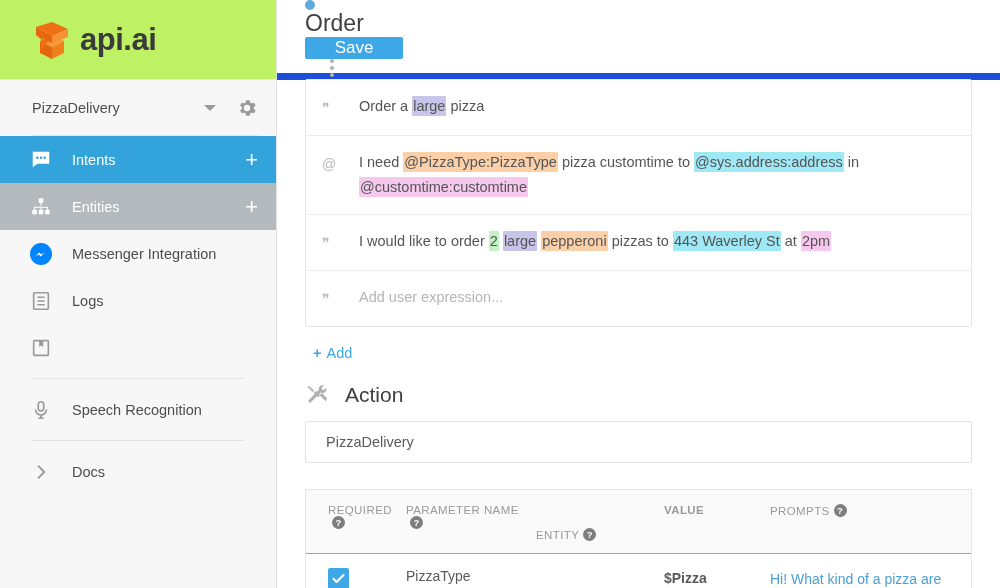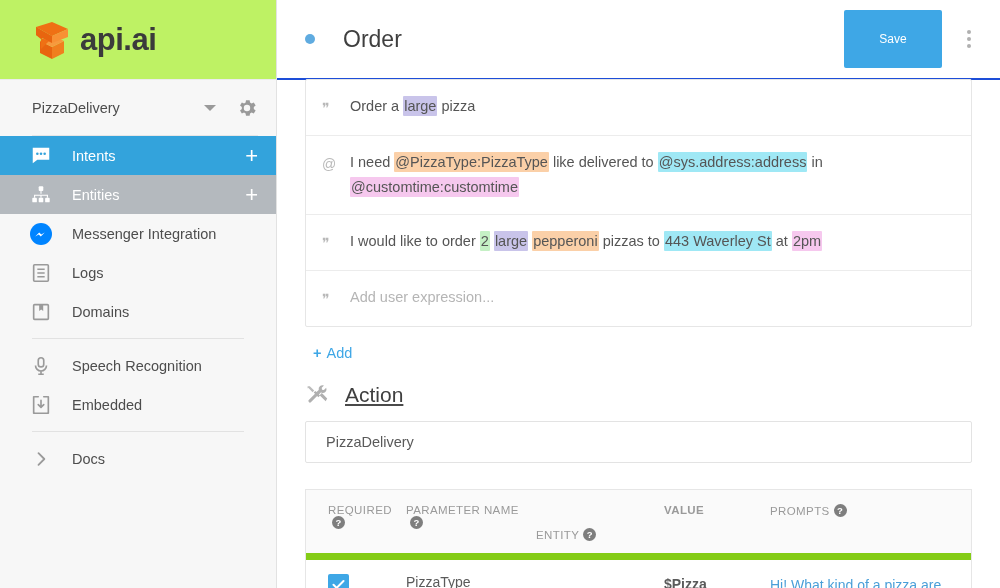--- a/index.html
+++ b/index.html
@@ -31,81 +31,81 @@
   }
   .project-name { font-size:14.5px; color:#4d4d4d; flex:1; }
   .caret-down {
     width:0; height:0; border-left:6px solid transparent; border-right:6px solid transparent;
     border-top:6px solid #9a9a9a; margin-right:20px; cursor:pointer;
   }
   .gear-icon { width:22px; height:22px; cursor:pointer; }
   .project-divider { height:1px; background:#e6e6e6; margin:0 18px 0 32px; }
 
   .nav-item {
-    height:39px; display:flex; align-items:center; padding:0 18px 0 28px;
+    height:47px; display:flex; align-items:center; padding:0 18px 0 28px;
     font-size:14.5px; color:#4d4d4d; cursor:pointer;
   }
   .nav-item .ico { width:26px; height:26px; margin-right:18px; flex:0 0 26px;
                    display:flex; align-items:center; justify-content:center; }
   .nav-item .lbl { flex:1; }
   .nav-item .plus { font-size:22px; line-height:1; font-weight:300; }
   .nav-item.active-blue { background:#33a3dc; color:#ffffff; }
   .nav-item.active-gray { background:#b4b9be; color:#ffffff; }
   .nav-sep { height:1px; background:#e2e2e2; margin:7px 32px 7px 32px; }
 
   
   #main { flex:1; height:588px; background:#ffffff; position:relative; overflow:hidden; }
   .topbar {
-    height:80px; display:flex; align-items:center; padding:0 18px 0 28px;
-    border-bottom:2px solid #1d4ed8; background:#fff;
+    height:80px; display:flex; padding:0 18px 0 28px;
+    border-bottom:7px solid #1d4ed8; background:#fff;flex-direction:column;
   }
   .intent-dot { width:10px; height:10px; border-radius:50%; background:#5fabe0; margin-right:28px; flex:0 0 10px; }
   .intent-title { font-size:23px; color:#3f3f3f; flex:1; }
   .save-btn {
     background:#3ea7e6; color:#fff; border:none; border-radius:2px;
-    width:98px; height:58px; font-size:12px; cursor:pointer;
+    width:98px; height:58px; font-size:17px; cursor:pointer;
     font-family:"Liberation Sans", sans-serif;
   }
   .kebab { width:26px; display:flex; flex-direction:column; align-items:center;
            justify-content:center; gap:3px; cursor:pointer; margin-left:14px; }
   .kebab i { display:block; width:4px; height:4px; border-radius:50%; background:#b0b0b0; }
 
   .content { padding:0 28px 0 28px; }
 
   
   .expr-card { border:1px solid #e6e6e6; border-radius:2px; margin-top:-1px; background:#fff; }
   .expr-row { display:flex; padding:14px 16px; border-bottom:1px solid #ececec;
               font-size:14.5px; line-height:25px; color:#555; cursor:text; }
   .expr-row:last-child { border-bottom:none; }
   .expr-ico { width:28px; flex:0 0 28px; color:#b9b9b9; font-size:14px; padding-top:2px; }
-  .expr-text { flex:1; }
+  .expr-text { flex:1;margin-left:9px; }
   .expr-placeholder { color:#b5b5b5; }
 
   .hl { border-radius:1px; padding:2px 1px; }
   .hl-purple { background:#c9c4ea; }
   .hl-orange { background:#fbd0a8; }
   .hl-cyan   { background:#9fe8f5; }
   .hl-pink   { background:#f6c8ee; }
   .hl-green  { background:#c5f0c5; }
 
   .add-link { color:#3ea7e6; font-size:14.5px; padding:18px 0 4px 8px; cursor:pointer; display:inline-block; }
   .add-link .p { font-weight:bold; margin-right:5px; }
 
-  .section-head { display:flex; align-items:flex-start; padding:18px 0 14px 0;text-decoration:underline; }
+  .section-head { display:flex; align-items:flex-start; padding:18px 0 14px 0; }
   .section-head .sico { width:24px; height:24px; margin-right:16px; flex:0 0 24px; }
   .section-head .stitle { font-size:21px; color:#3f3f3f; }
 
   .action-input {
     border:1px solid #e3e3e3; border-radius:2px; height:42px;
     display:flex; align-items:center; padding:0 20px; font-size:14.5px; color:#5a5a5a;
     background:#fff; cursor:text;
   }
 
   .param-table { border:1px solid #e6e6e6; border-top:none; margin-top:26px; background:#fff; }
-  .pt-head { display:flex; background:#fafafa; border-bottom:7px solid #84cc16;
+  .pt-head { display:flex; background:#fafafa; border-bottom:1px solid #84cc16;
              border-top:1px solid #e6e6e6; padding:14px 0 12px 0; }
   .pt-head > div { font-size:11.5px; letter-spacing:0.4px; color:#9a9a9a; padding-right:10px; }
   .pt-row { display:flex; padding:14px 0; min-height:88px; }
   .pt-row > div { font-size:14px; color:#5a5a5a; padding-right:12px; }
   .c-req  { flex:0 0 100px; padding-left:22px; }
   .c-name { flex:0 0 130px; }
   .c-ent  { flex:0 0 128px;margin-top:24px; }
   .c-val  { flex:0 0 62px;font-weight:bold; }
   .c-pr   { flex:1 1 auto;margin-left:44px; }
   .q-ico { display:inline-flex; width:13px; height:13px; border-radius:50%;
@@ -199,44 +199,34 @@
       <span class="lbl">Logs</span>
     </div>
 
     <div class="nav-item">
       <span class="ico">
         <svg width="22" height="22" viewBox="0 0 24 24" fill="none" stroke="#9a9a9a" stroke-width="1.8">
           <rect x="4" y="4" width="16" height="16" rx="1"></rect>
           <path d="M10 4v7l2.2-1.6L14.4 11V4" fill="#9a9a9a" stroke="none"></path>
         </svg>
       </span>
-      <span class="lbl">Domains</span>
     </div>
 
     <div class="nav-sep"></div>
 
     <div class="nav-item">
       <span class="ico">
         <svg width="22" height="22" viewBox="0 0 24 24" fill="none" stroke="#9a9a9a" stroke-width="1.8">
           <rect x="9" y="3" width="6" height="10" rx="3"></rect>
           <path d="M6 11.5a6 6 0 0 0 12 0M12 17.5V21M9 21h6"></path>
         </svg>
       </span>
       <span class="lbl">Speech Recognition</span>
     </div>
 
-    <div class="nav-item">
-      <span class="ico">
-        <svg width="22" height="22" viewBox="0 0 24 24" fill="none" stroke="#9a9a9a" stroke-width="1.8">
-          <path d="M5 3h4M15 3h4M5 21h14M4 3v18M20 3v18" stroke-linecap="round"></path>
-          <path d="M12 7v7M9 11.5l3 3 3-3" stroke-linecap="round" stroke-linejoin="round"></path>
-        </svg>
-      </span>
-      <span class="lbl">Embedded</span>
-    </div>
 
     <div class="nav-sep"></div>
 
     <div class="nav-item">
       <span class="ico">
         <svg width="20" height="20" viewBox="0 0 24 24" fill="none" stroke="#9a9a9a" stroke-width="2.2" stroke-linecap="round" stroke-linejoin="round">
           <path d="M9 5l7 7-7 7"></path>
         </svg>
       </span>
       <span class="lbl">Docs</span>
@@ -260,21 +250,21 @@
 
       <div class="expr-card">
 
         <div class="expr-row">
           <span class="expr-ico">❞</span>
           <span class="expr-text"><span>Order a </span><span class="hl hl-purple">large</span><span> pizza</span></span>
         </div>
 
         <div class="expr-row">
           <span class="expr-ico">@</span>
-          <span class="expr-text"><span>I need </span><span class="hl hl-orange">@PizzaType:PizzaType</span><span> like delivered to </span><span class="hl hl-cyan">@sys.address:address</span><span> in </span><span class="hl hl-pink">@customtime:customtime</span></span>
+          <span class="expr-text"><span>I need </span><span class="hl hl-orange">@PizzaType:PizzaType</span><span> pizza customtime to </span><span class="hl hl-cyan">@sys.address:address</span><span> in </span><span class="hl hl-pink">@customtime:customtime</span></span>
         </div>
 
         <div class="expr-row">
           <span class="expr-ico">❞</span>
           <span class="expr-text"><span>I would like to order </span><span class="hl hl-green">2</span><span> </span><span class="hl hl-purple">large</span><span> </span><span class="hl hl-orange">pepperoni</span><span> pizzas to </span><span class="hl hl-cyan">443 Waverley St</span><span> at </span><span class="hl hl-pink">2pm</span></span>
         </div>
 
         <div class="expr-row">
           <span class="expr-ico">❞</span>
           <span class="expr-text expr-placeholder">Add user expression...</span>

